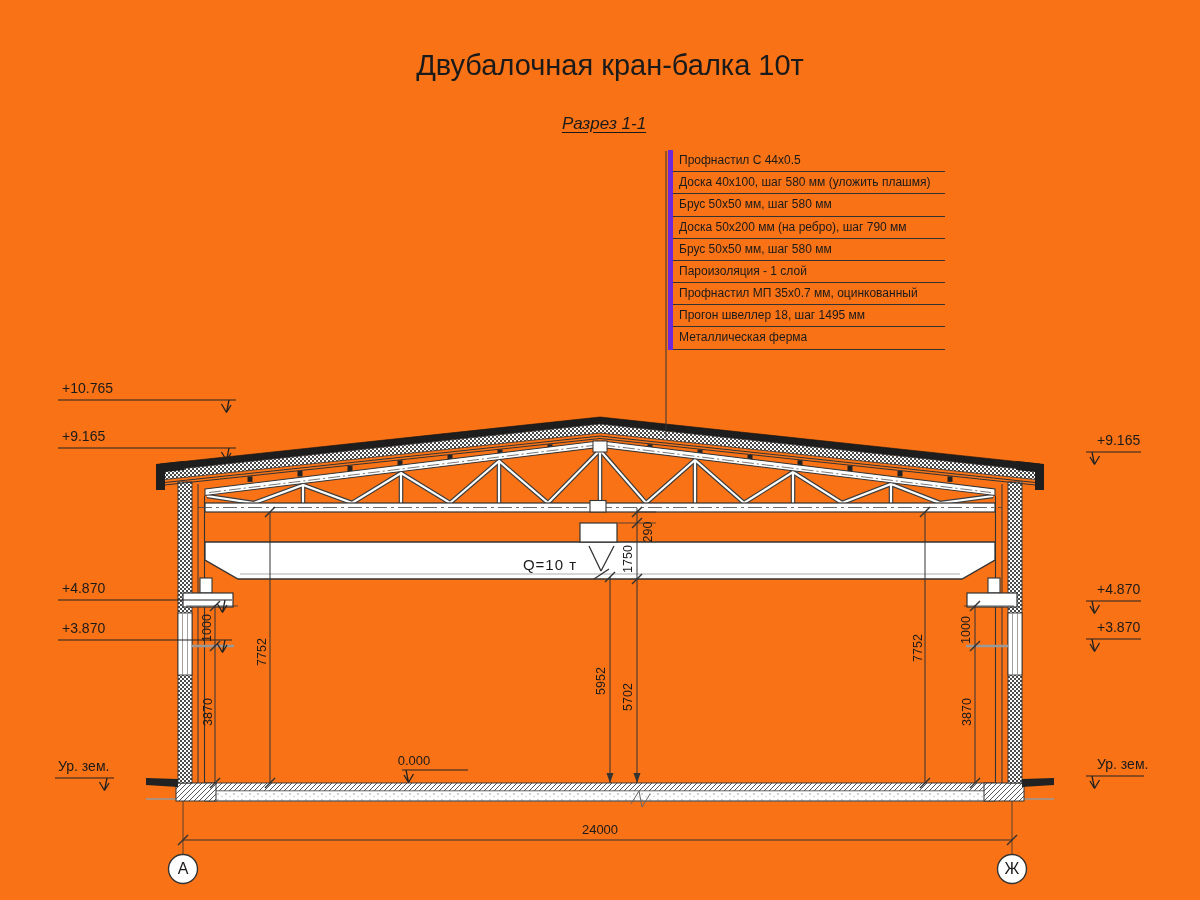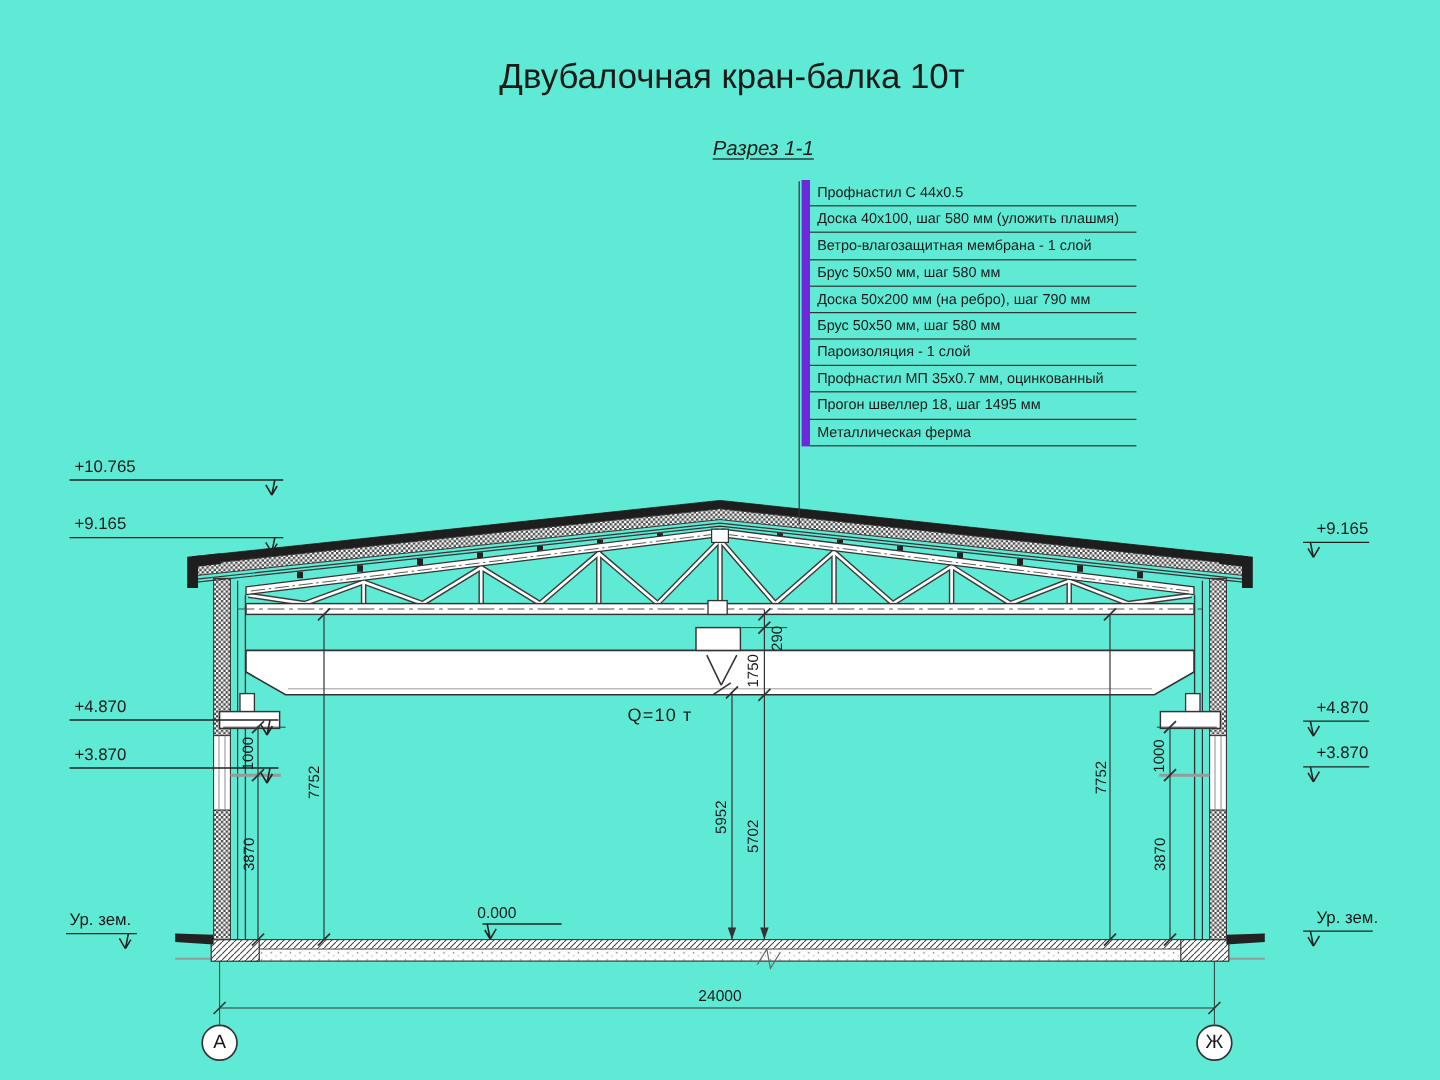--- a/index.html
+++ b/index.html
@@ -1,27 +1,27 @@
 <!DOCTYPE html>
 <html><head>
 <meta charset="utf-8">
 <style>
   html,body{margin:0;padding:0;background:#fff;}
-  .sheet{position:relative;width:1200px;height:900px;background:#5eead4;overflow:hidden;
+  .sheet{position:relative;width:1200px;height:900px;background:#f97316;overflow:hidden;
          font-family:"Liberation Sans",sans-serif;color:#1a1a1a;}
   .sheet svg{position:absolute;left:0;top:0;}
   .lbl{position:absolute;white-space:nowrap;color:#1a1a1a;}
   .ttl{font-size:29px;transform:translate(-50%,-50%);}
-  .sub{font-size:17px;font-style:italic;text-decoration:underline;text-underline-offset:3px;transform:translate(-50%,-50%);margin-left:32px;}
+  .sub{font-size:17px;font-style:italic;text-decoration:underline;text-underline-offset:3px;transform:translate(-50%,-50%);}
   .c100{transform:translate(-50%,-100%);font-size:13px;}
   .vlbl{transform:translate(-50%,-50%) rotate(-90deg);font-size:12.5px;}
   .elbl{font-size:14px;transform:translate(0,-100%);padding-bottom:2px;}
   .axl{font-size:16px;transform:translate(-50%,-50%);}
-  .qlbl{font-size:15px;transform:translate(-50%,-50%);letter-spacing:1px;margin-top:32px;}
-  .callouts{position:absolute;left:668px;top:150px;width:272px;border-left:7px solid #6d28d9;}
+  .qlbl{font-size:15px;transform:translate(-50%,-50%);letter-spacing:1px;}
+  .callouts{position:absolute;left:668px;top:150px;width:272px;border-left:5px solid #6d28d9;}
   .crow{height:21.18px;line-height:21.18px;border-bottom:1px solid #333;
         padding-left:6px;font-size:12px;overflow:hidden;}
 </style>
 </head>
 <body>
 
 <div class="sheet">
 
 <svg width="1200" height="900" viewBox="0 0 1200 900">
   <defs>
@@ -217,21 +217,20 @@
     <circle cx="1012" cy="869" r="14.5" fill="#fff" stroke="#333" stroke-width="1.4"></circle>
   </g>
 </svg>
 
 <div class="lbl ttl" style="left:610px;top:65px;">Двубалочная кран-балка 10т</div>
 <div class="lbl sub" style="left:604px;top:124px;">Разрез 1-1</div>
 
 <div class="callouts">
   <div class="crow">Профнастил С 44х0.5</div>
   <div class="crow">Доска 40х100, шаг 580 мм (уложить плашмя)</div>
-  <div class="crow">Ветро-влагозащитная мембрана - 1 слой</div>
   <div class="crow">Брус 50х50 мм, шаг 580 мм</div>
   <div class="crow">Доска 50х200 мм (на ребро), шаг 790 мм</div>
   <div class="crow">Брус 50х50 мм, шаг 580 мм</div>
   <div class="crow">Пароизоляция - 1 слой</div>
   <div class="crow">Профнастил МП 35х0.7 мм, оцинкованный</div>
   <div class="crow">Прогон швеллер 18, шаг 1495 мм</div>
   <div class="crow">Металлическая ферма</div>
 </div>
 
 <div class="lbl elbl" style="left:62px;top:398px;text-align:right;">+10.765</div>

